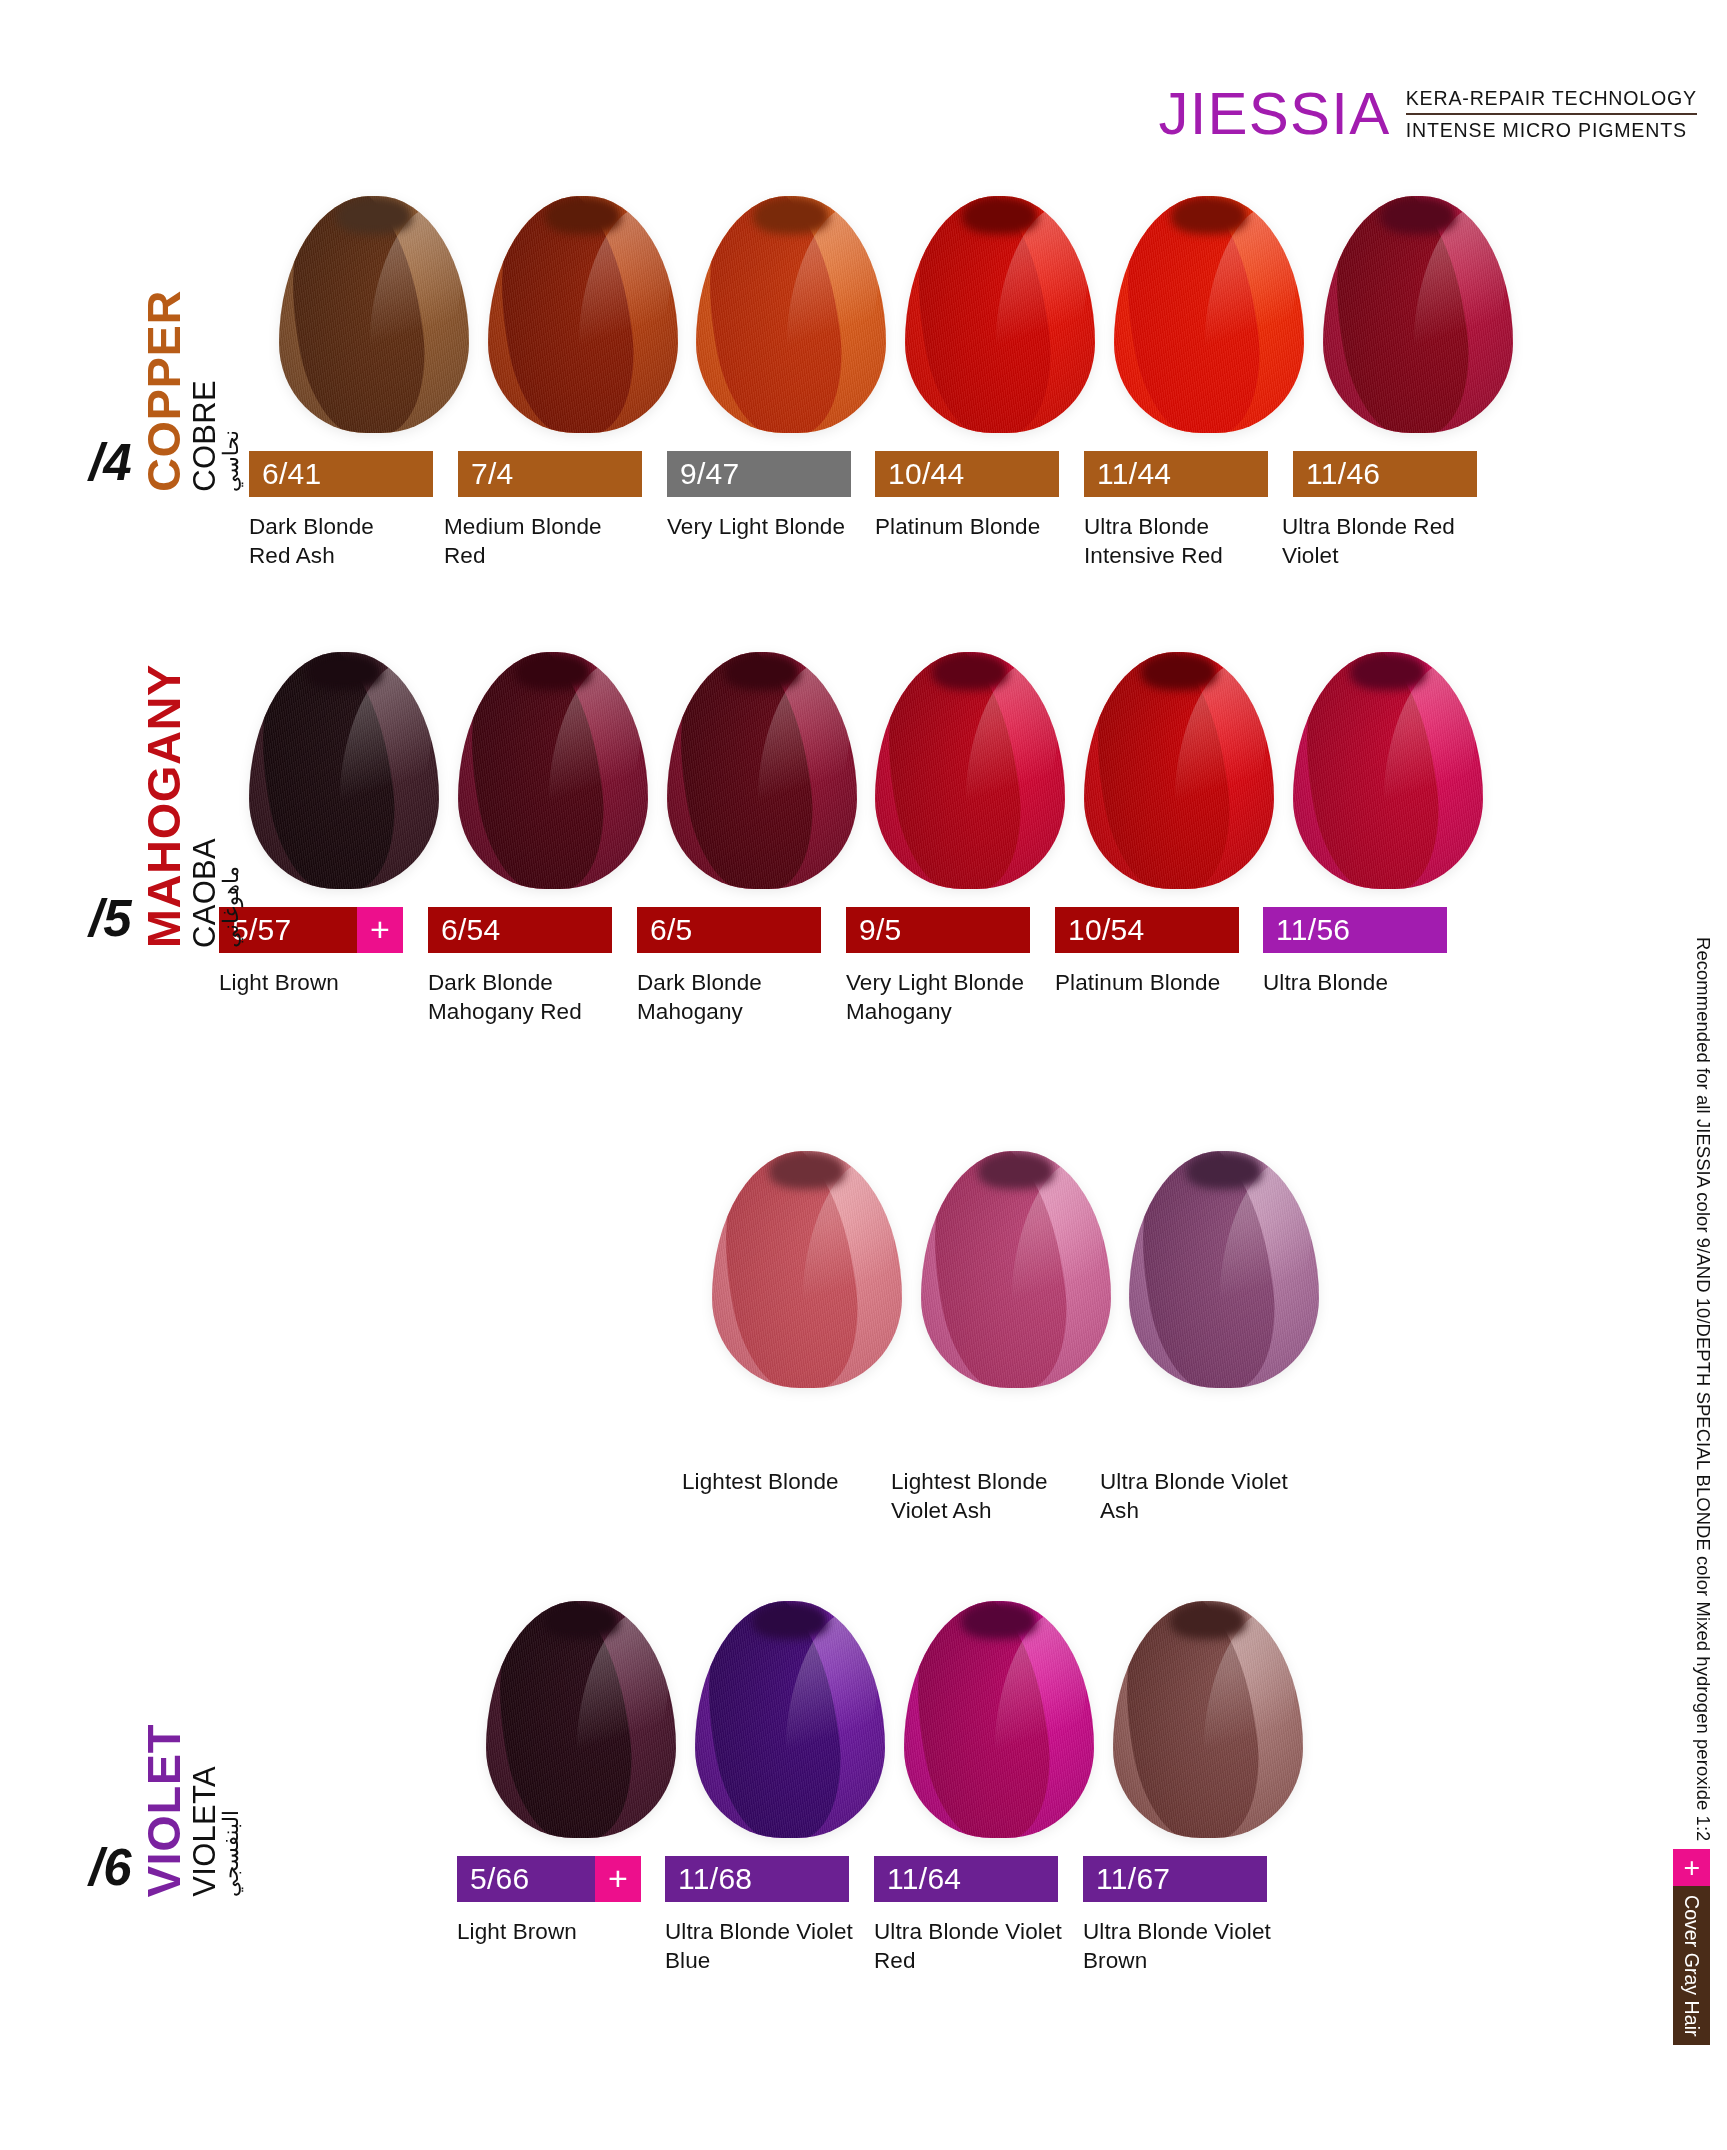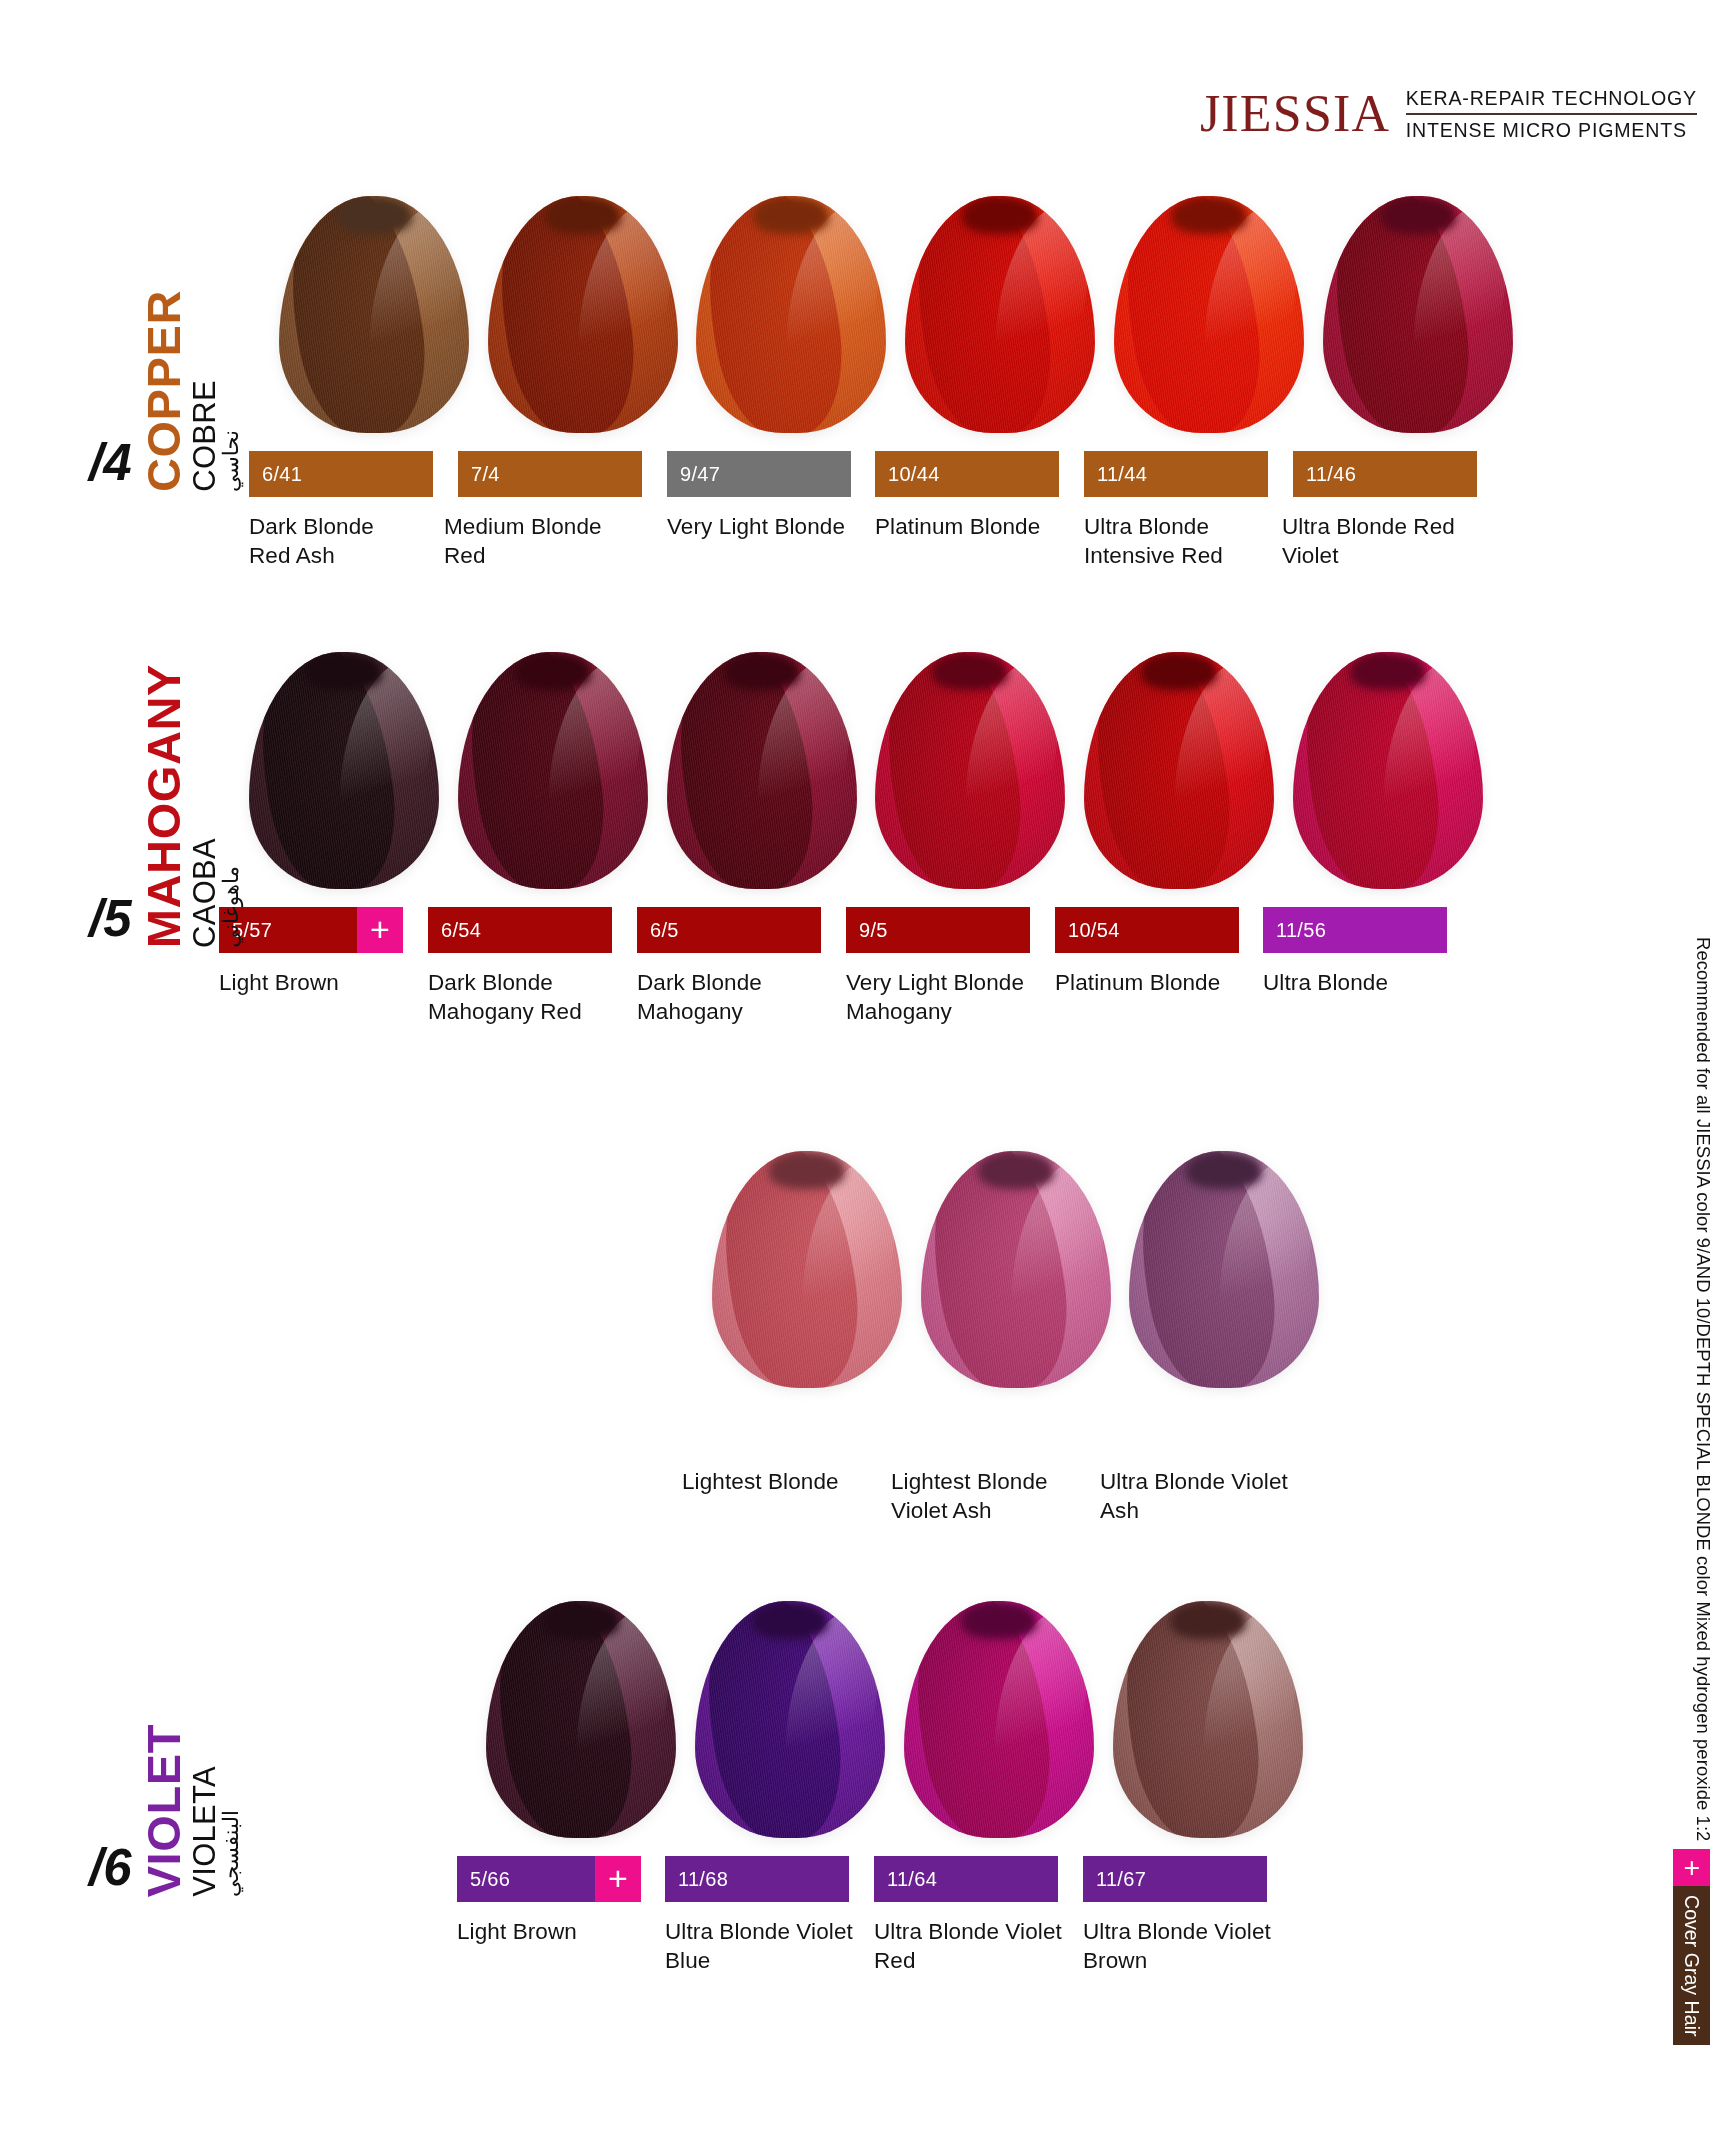--- a/index.html
+++ b/index.html
@@ -7,22 +7,22 @@
     width: 1727px; height: 2151px;
     background: #ffffff;
     font-family: "Liberation Sans", sans-serif;
     overflow: hidden;
   }
   .page { position: relative; width: 1727px; height: 2151px; background: #fff; }
 
   
   .logo-block { position: absolute; right: 30px; top: 83px; display: flex; align-items: center; gap: 15.4px; }
   .logo-word {
-    font-family: Liberation Serif, serif;
-    font-size: 52px; letter-spacing: 1.2px; color: #7f1d1d; line-height: 1;
+    font-family: Liberation Sans, sans-serif;
+    font-size: 60px; letter-spacing: 1.2px; color: #a21caf; line-height: 1;
   }
   .logo-lines { display: flex; flex-direction: column; justify-content: center; }
   .logo-tag {
     font-size: 19.6px; letter-spacing: 0.8px; color: #141414;
     padding: 3.6px 0; white-space: nowrap;
   }
   .logo-rule { height: 1.8px; background: #4a3328; width: 100%; }
 
   
   .section { position: absolute; left: 0; width: 1727px; }
@@ -70,21 +70,21 @@
     border-radius: 50% 50% 40% 40%;
     background: rgba(0,0,0,.42); filter: blur(4.2px);
   }
 
   
   .bars { position: absolute; left: 0; width: 1727px; height: 46px; }
   .bar {
     position: absolute; height: 46px; display: flex; align-items: center;
   }
   .bar .code {
-    color: #fff; font-size: 20px; font-weight: 400; letter-spacing: 0.3px;
+    color: #fff; font-size: 30px; font-weight: 400; letter-spacing: 0.3px;
     padding-left: 13px; line-height: 1;
   }
   .plus-badge {
     position: absolute; right: 0; top: 0; width: 46px; height: 46px;
     background: #ED0F8C; display: flex; align-items: center; justify-content: center;
   }
   .plus-badge span { color: #fff; font-size: 34px; font-weight: 300; line-height: .8; }
 
   
   .names { position: absolute; left: 0; width: 1727px; }

